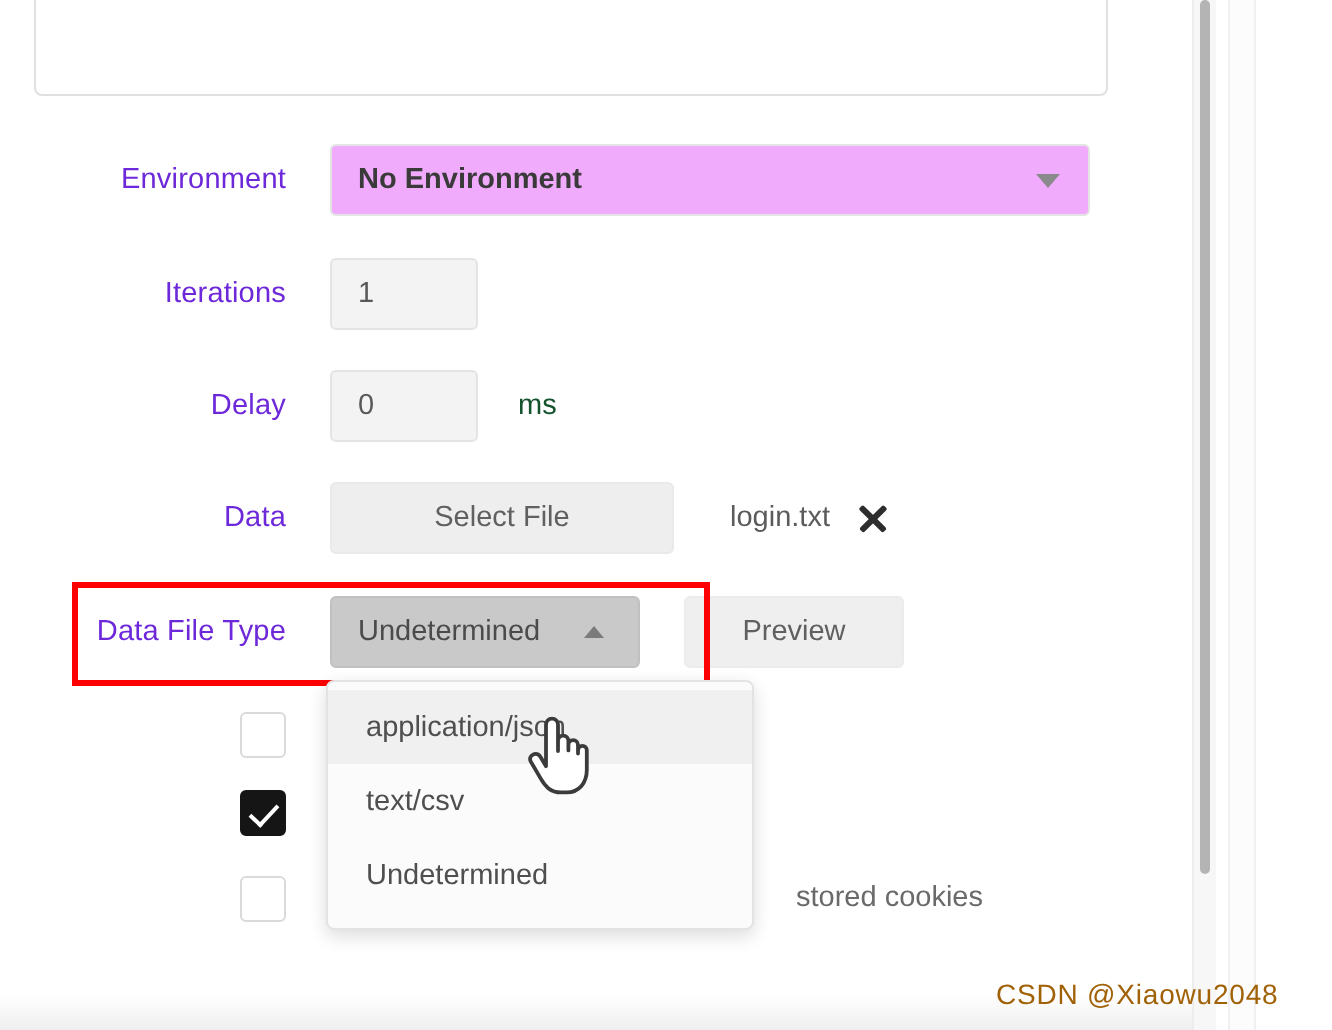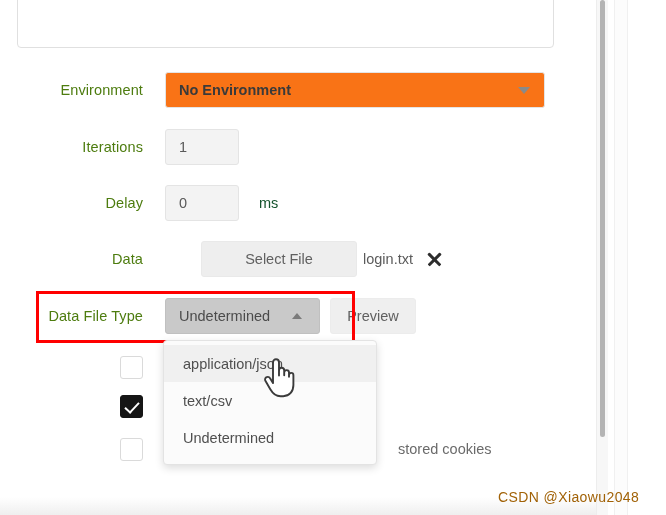--- a/index.html
+++ b/index.html
@@ -42,36 +42,36 @@
     left: 0;
     width: 600px;
     height: 40px;
     display: flex;
     align-items: center;
   }
   .row-label {
     width: 143px;
     text-align: right;
     font-size: 14.5px;
-    color: #4d7c0f;
+    color: #6d28d9;
     letter-spacing: .1px;
     padding-right: 0;
     box-sizing: border-box;
   }
   .row-control {
     margin-left: 22px;
     display: flex;
     align-items: center;
   }
 
   
   .env-select {
     width: 380px;
     height: 36px;
-    background: #f97316;
+    background: #f0abfc;
     border: 1px solid #e4e4e4;
     border-radius: 3px;
     display: flex;
     align-items: center;
     justify-content: space-between;
     padding: 0 14px 0 13px;
     box-sizing: border-box;
     font-size: 14.5px;
     color: #3a3a3a;
     font-weight: bold;
@@ -115,24 +115,24 @@
     background: #eeeeee;
     border: 1px solid #e9e9e9;
     border-radius: 3px;
     display: flex;
     align-items: center;
     justify-content: center;
     font-size: 14.5px;
     color: #606060;
     box-sizing: border-box;
   }
-  .btn-select-file { width: 156px; margin-left: 36px; }
+  .btn-select-file { width: 172px; }
 
   .file-name {
-    margin-left: 6px;
+    margin-left: 28px;
     font-size: 14.5px;
     color: #5b5b5b;
   }
   .clear-x {
     margin-left: 12px;
     width: 18px;
     height: 18px;
     position: relative;
   }
   .clear-x::before, .clear-x::after {
@@ -156,22 +156,22 @@
     box-sizing: border-box;
     display: flex;
     align-items: center;
     justify-content: space-between;
     padding: 0 17px 0 13px;
     font-size: 14.5px;
     color: #4b4b4b;
   }
 
   .btn-preview {
-    width: 86px;
-    margin-left: 10px;
+    width: 110px;
+    margin-left: 22px;
     background: #efefef;
     border-color: #ececec;
   }
 
   
   .highlight-box {
     position: absolute;
     left: 36px;
     top: 291px;
     width: 319px;

